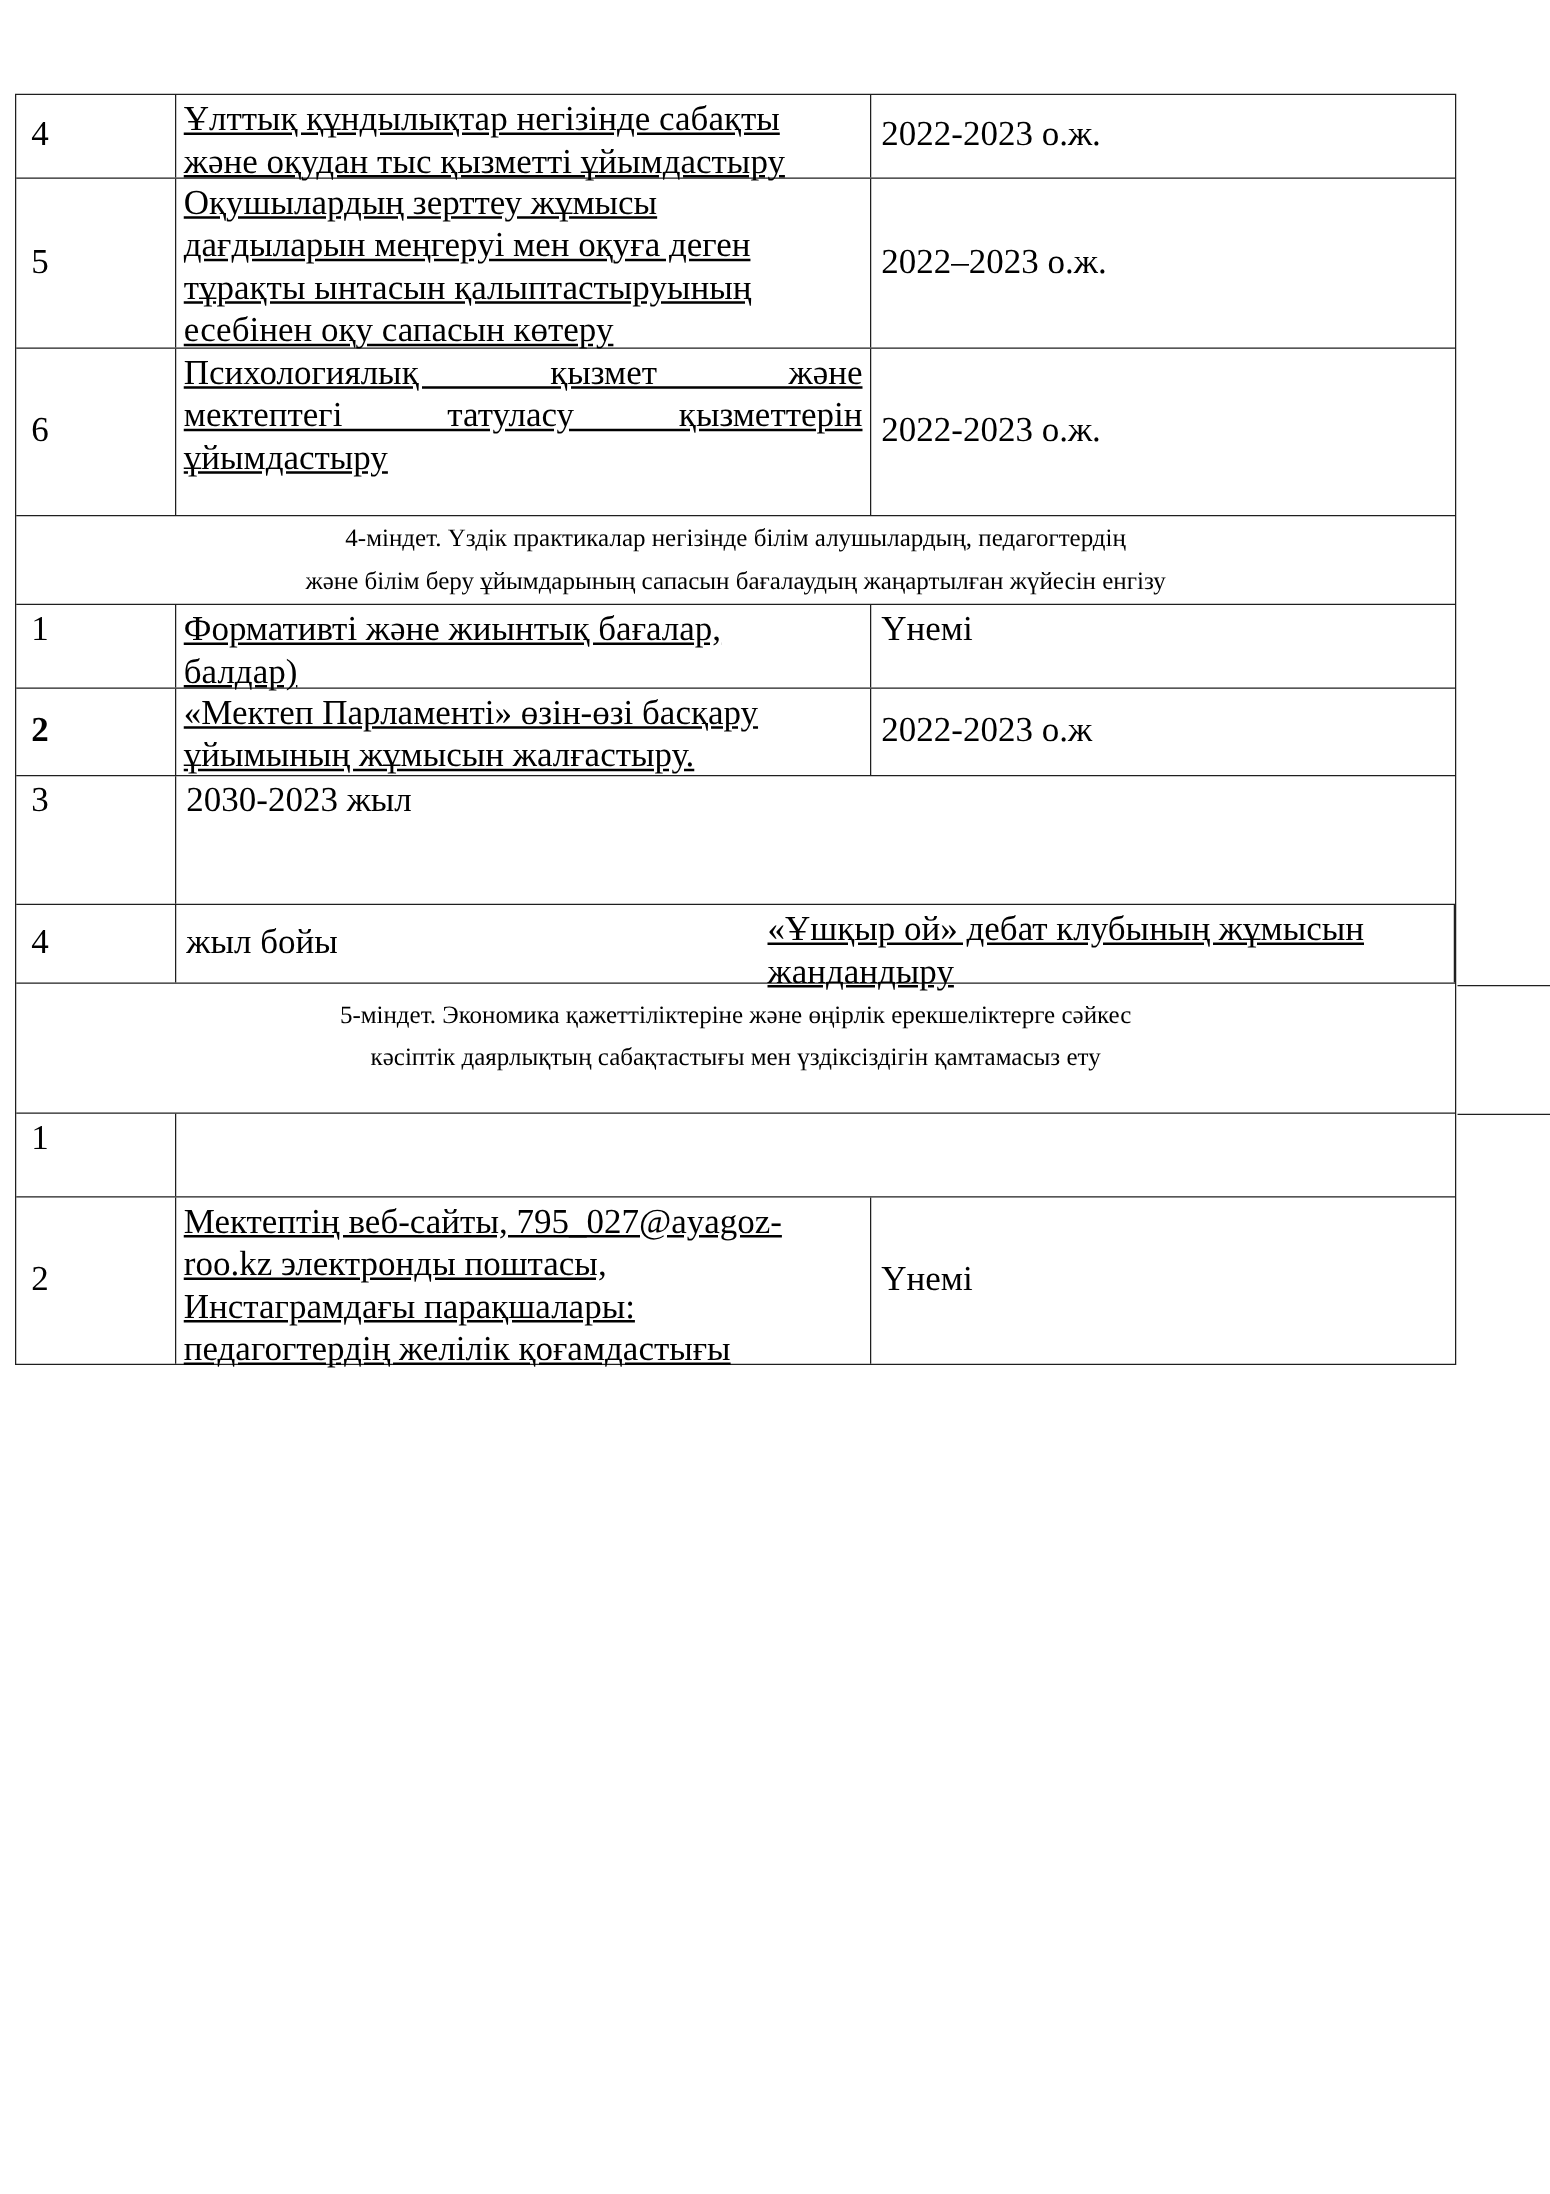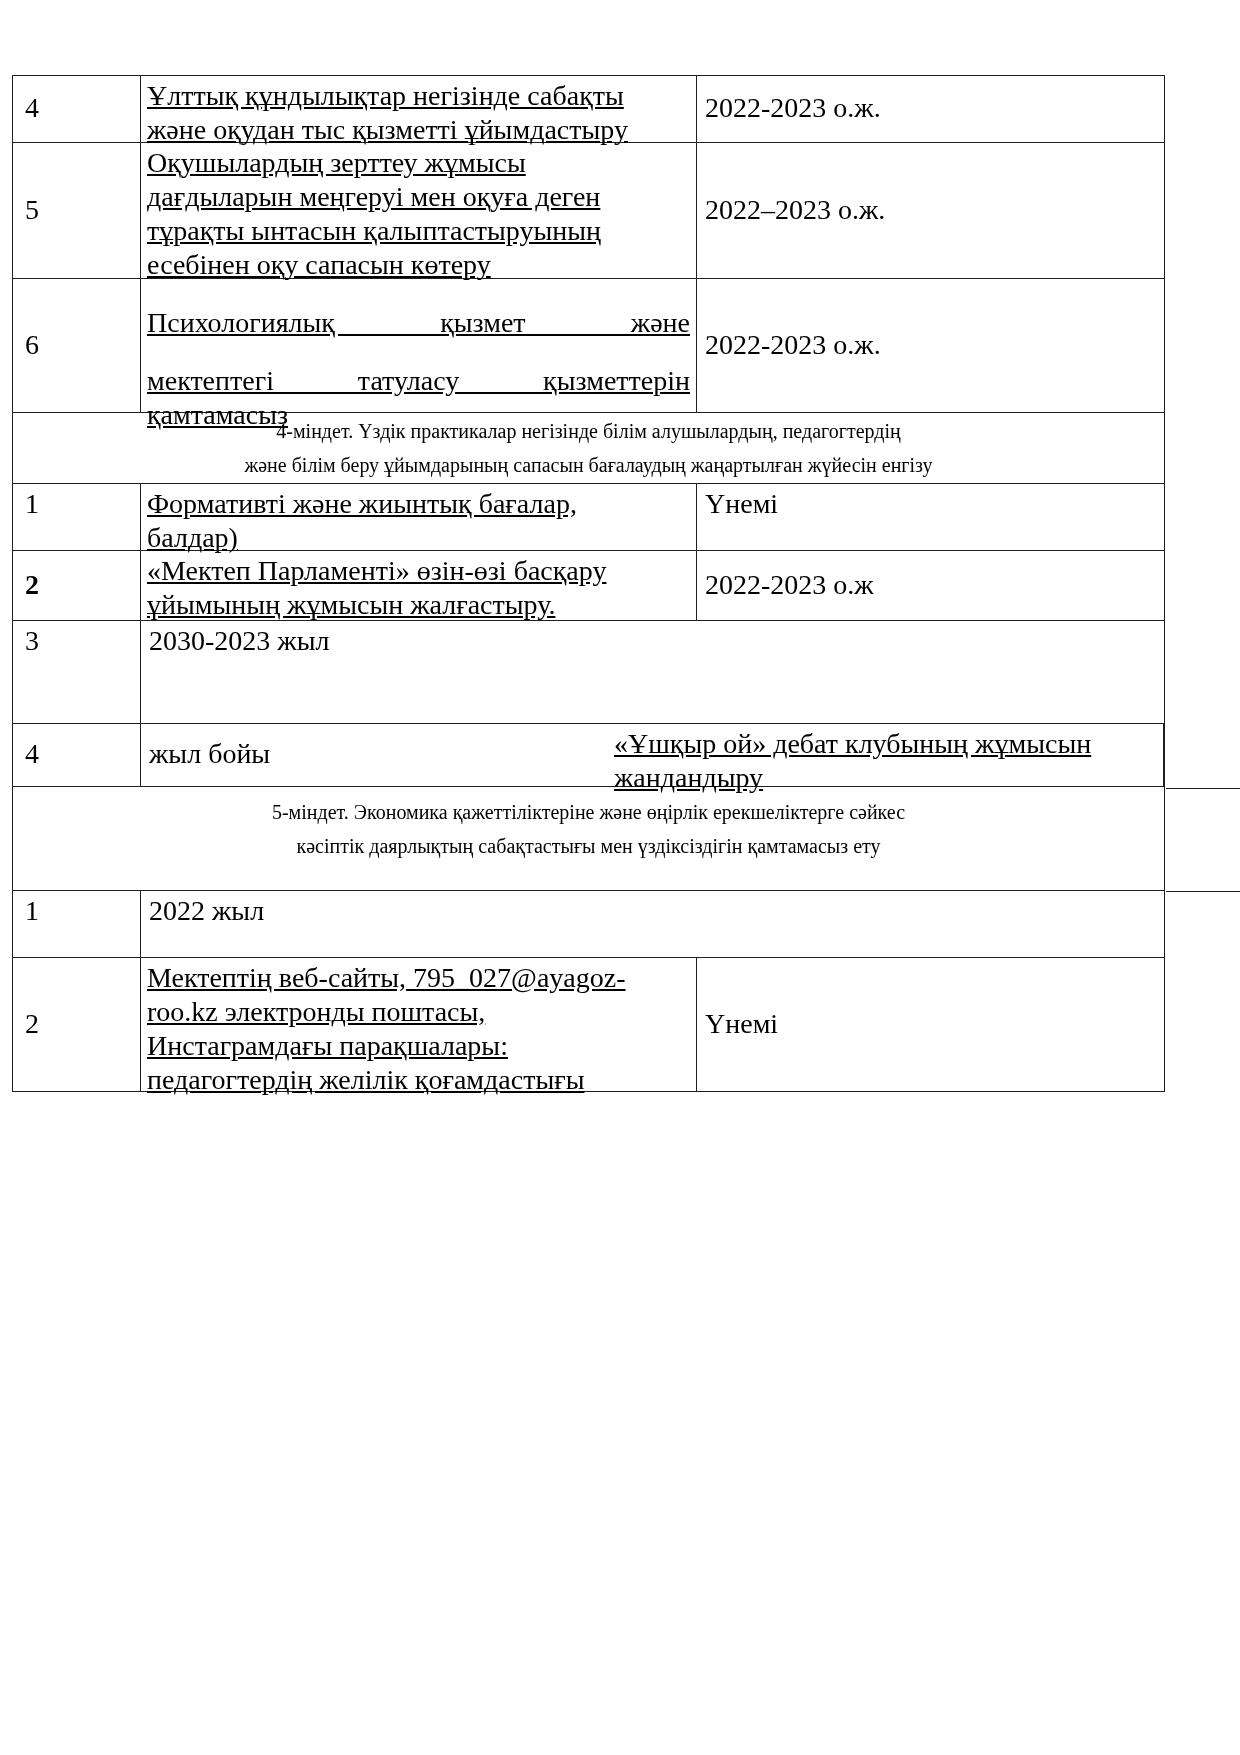--- a/index.html
+++ b/index.html
@@ -15,21 +15,21 @@
   .c-task{width:556px;border-right:1.5px solid #1f1f1f;padding:3px 6px 0 6px;
           white-space:pre-wrap;display:flex;flex-direction:column;text-decoration:underline;}
   .c-date{flex:1;padding:3px 4px 0 8px;display:flex;flex-direction:column;}
   .v-center{justify-content:center;padding-top:0;padding-bottom:2px;}
   .v-top{justify-content:flex-start;}
   .hdr{flex:1;box-sizing:border-box;font-size:20px;line-height:34px;font-weight:normal;
        text-align:center;white-space:pre-wrap;display:flex;flex-direction:column;}
   .hdr-center{justify-content:center;}
   .hdr-top{justify-content:flex-start;padding-top:8px;}
   .bold{font-weight:bold;}
-  .jline{text-align-last:justify;margin-top:24px;}
+  .jline{text-align-last:justify;}
   
   .h67{height:67px;}  .h136{height:136px;} .h134{height:134px;} .h71{height:71px;}
   .h70{height:70px;}  .h103{height:103px;} .h63{height:63px;}  .h104{height:104px;}
   .h133{height:133px;}
   .overflow-cell{position:absolute;left:1166px;top:787.5px;width:74px;height:104px;
                  box-sizing:border-box;border-top:1.5px solid #1f1f1f;
                  border-bottom:1.5px solid #1f1f1f;background:#fff;}
 </style>
 </head>
 <body>
@@ -58,21 +58,21 @@
       <div class="cell c-date v-center">2022–2023 о.ж.</div>
     </div>
 
     <div class="row h134">
       <div class="cell c-num v-center">
           <span>6</span>
         </div>
       <div class="cell c-task v-top">
         <div class="jline">Психологиялық қызмет және</div>
         <div class="jline">мектептегі татуласу қызметтерін</div>
-        <div>қамтамасыз</div>
+        <div>ұйымдастыру</div>
       </div>
       <div class="cell c-date v-center">2022-2023 о.ж.</div>
     </div>
 
     <div class="row h71">
       <div class="hdr hdr-center">4-міндет. Үздік практикалар негізінде білім алушылардың, педагогтердің
 және білім беру ұйымдарының сапасын бағалаудың жаңартылған жүйесін енгізу</div>
     </div>
 
     <div class="row h67">
@@ -111,21 +111,20 @@
 
     <div class="row h104">
       <div class="hdr hdr-top">5-міндет. Экономика қажеттіліктеріне және өңірлік ерекшеліктерге сәйкес
 кәсіптік даярлықтың сабақтастығы мен үздіксіздігін қамтамасыз ету</div>
     </div>
 
     <div class="row h67">
       <div class="cell c-num v-top">
           <span>1</span>
         </div>
-      <div class="cell c-date v-top">2022 жыл</div>
     </div>
 
     <div class="row h133">
       <div class="cell c-num v-center">
           <span>2</span>
         </div>
       <div class="cell c-task v-top">Мектептің веб-сайты, 795_027@ayagoz-
 roo.kz электронды поштасы,
 Инстаграмдағы парақшалары:
 педагогтердің желілік қоғамдастығы</div>

